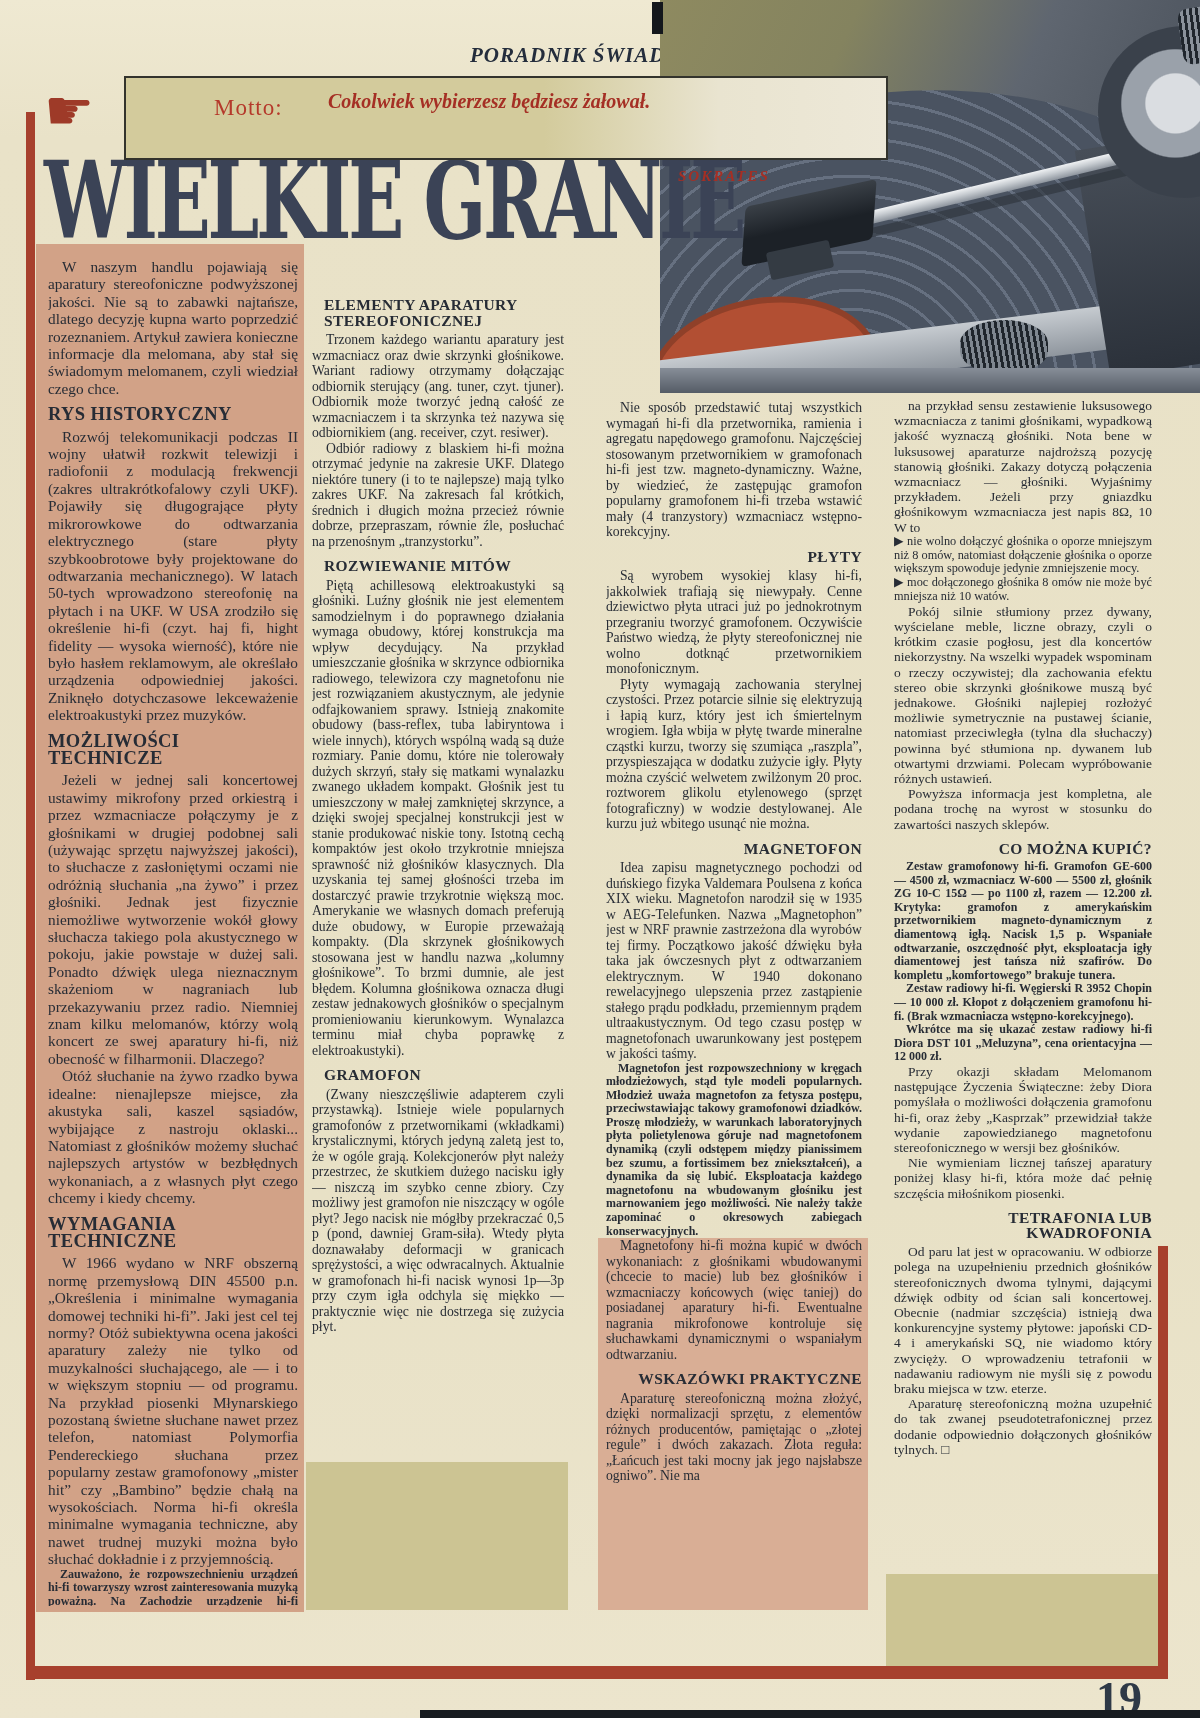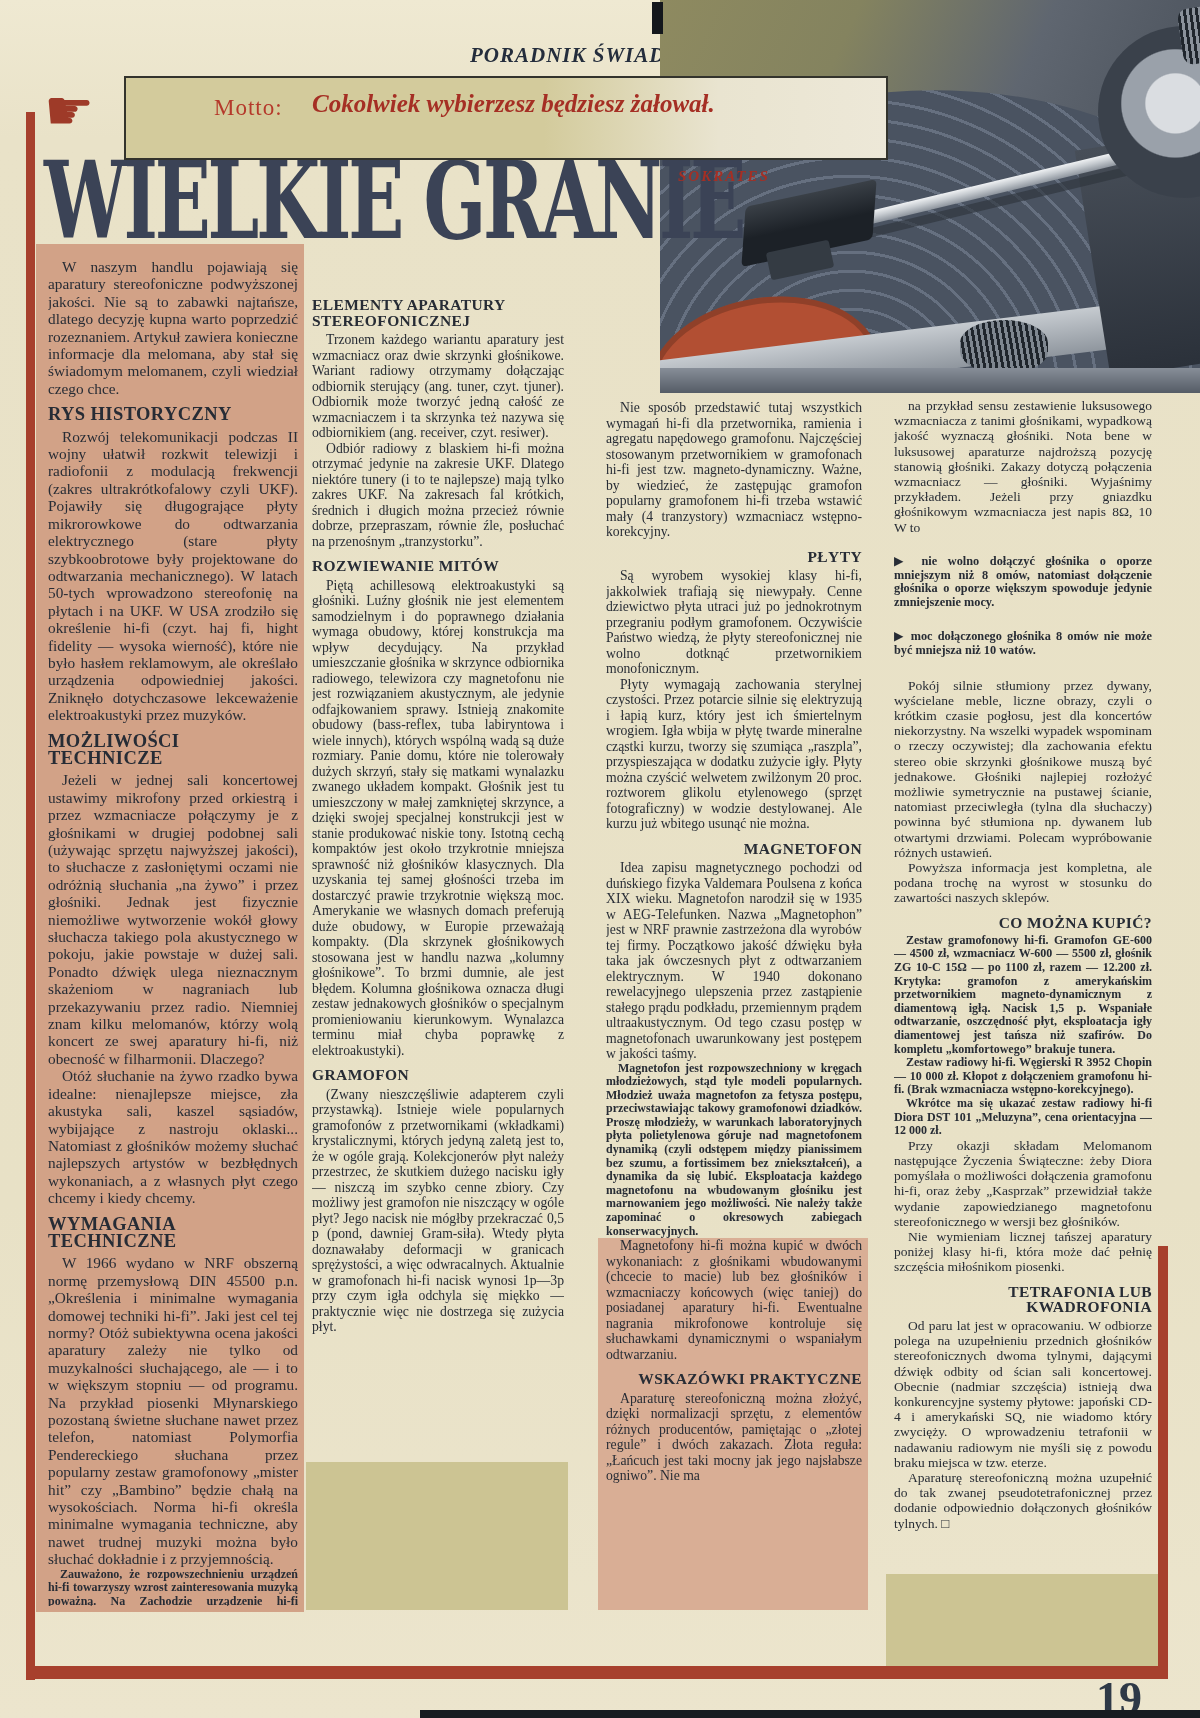--- a/index.html
+++ b/index.html
@@ -9,21 +9,21 @@
   
   .author{position:absolute;left:30px;top:36px;font-size:27px;font-weight:bold;font-style:italic;
           letter-spacing:3px;color:#242d3c;}
   .series{position:absolute;left:470px;top:43px;font-size:21px;font-weight:bold;font-style:italic;
           letter-spacing:1px;color:#242d3c;}
   
   .motto{position:absolute;left:124px;top:76px;width:764px;height:84px;box-sizing:border-box;
          border:2px solid #33332c;z-index:6;
          background:linear-gradient(90deg,#d3cb9c 0%,#d3cb9c 55%,#e9e4d0 78%,#ede8d8 100%);}
   .motto-label{position:absolute;left:88px;top:17px;font-size:23px;color:#b5392b;letter-spacing:1px;}
-  .motto-quote{position:absolute;left:186px;top:12px;font-size:25px;font-weight:bold;font-style:italic;
+  .motto-quote{position:absolute;left:202px;top:12px;font-size:20px;font-weight:bold;font-style:italic;
                color:#a52f24;}
   .motto-attr{position:absolute;left:552px;top:48px;font-size:15px;font-weight:bold;font-style:italic;
               letter-spacing:2px;color:#a52f24;margin-top:42px;}
   .manicule{position:absolute;left:44px;top:78px;font-size:56px;color:#9e3a28;z-index:7;
             font-family:"DejaVu Sans",sans-serif;}
   
   .title{position:absolute;left:44px;top:138px;font-family:"DejaVu Serif",serif;font-weight:bold;
          font-size:92px;letter-spacing:-4px;color:#3b4356;white-space:nowrap;z-index:5;
          transform:scale(0.80,1.16);transform-origin:0 0;}
   
@@ -69,28 +69,28 @@
   .ph-deck{left:0;top:368px;width:540px;height:25px;
            background:linear-gradient(#878e98,#555c66);}
   .regmark{position:absolute;left:652px;top:2px;width:11px;height:32px;background:#14171c;z-index:3;}
   
   .col{position:absolute;z-index:3;text-align:justify;color:#272c35;overflow:hidden;}
   .col p{margin:0;text-indent:14px;}
   .col .h{font-weight:bold;letter-spacing:.4px;margin:9px 0 4px;text-indent:0;text-align:left;}
   .col1{left:48px;top:258px;width:250px;height:1348px;font-size:15.3px;line-height:17.4px;}
   .col1 .h{font-size:18.5px;}
   .col2{left:312px;top:288px;width:252px;height:1318px;font-size:13.7px;line-height:15.5px;}
-  .col2 .h{font-size:15.5px;}
+  .col2 .h{font-size:15.5px;margin-left:12px;}
   .col3{left:606px;top:400px;width:256px;height:1206px;font-size:13.7px;line-height:15.5px;}
   .col3 .h{font-size:15.5px;text-align:right;}
   .col4{left:894px;top:398px;width:258px;height:1264px;font-size:13.5px;line-height:15.2px;}
   .col4 .h{font-size:15.5px;text-align:right;}
   .small{font-size:12px !important;line-height:13.6px !important;font-weight:bold;text-indent:12px !important;}
-  .bullet{font-size:12.3px !important;line-height:13.8px !important;font-weight:bold;
-          text-indent:0 !important;margin:20px 0 !important;}
+  .bullet{font-size:12.3px !important;line-height:13.8px !important;font-weight:normal;
+          text-indent:0 !important;margin:0 0 !important;}
   
   .pageno{position:absolute;left:1096px;top:1672px;font-size:46px;font-weight:bold;color:#2e3947;z-index:8;}
   .bottom-rule{position:absolute;left:420px;top:1710px;width:780px;height:8px;background:#181c21;z-index:8;}
 </style>
 </head>
 <body>
 
 <div class="page">
 
   <div class="series">PORADNIK ŚWIADOMEGO MELOMANA</div>
@@ -147,21 +147,21 @@
     <p>Odbiór radiowy z blaskiem hi-fi można otrzymać jedynie na zakresie UKF. Dlatego niektóre tunery (i to te najlepsze) mają tylko zakres UKF. Na zakresach fal krótkich, średnich i długich można przecież równie dobrze, przepraszam, równie źle, posłuchać na przenośnym „tranzystorku”.</p>
     <p class="h">ROZWIEWANIE MITÓW</p>
     <p>Piętą achillesową elektroakustyki są głośniki. Luźny głośnik nie jest elementem samodzielnym i do poprawnego działania wymaga obudowy, której konstrukcja ma wpływ decydujący. Na przykład umieszczanie głośnika w skrzynce odbiornika radiowego, telewizora czy magnetofonu nie jest rozwiązaniem akustycznym, ale jedynie odfajkowaniem sprawy. Istnieją znakomite obudowy (bass-reflex, tuba labiryntowa i wiele innych), których wspólną wadą są duże rozmiary. Panie domu, które nie tolerowały dużych skrzyń, stały się matkami wynalazku zwanego układem kompakt. Głośnik jest tu umieszczony w małej zamkniętej skrzynce, a dzięki swojej specjalnej konstrukcji jest w stanie produkować niskie tony. Istotną cechą kompaktów jest około trzykrotnie mniejsza sprawność niż głośników klasycznych. Dla uzyskania tej samej głośności trzeba im dostarczyć prawie trzykrotnie większą moc. Amerykanie we własnych domach preferują duże obudowy, w Europie przeważają kompakty. (Dla skrzynek głośnikowych stosowana jest w handlu nazwa „kolumny głośnikowe”. To brzmi dumnie, ale jest błędem. Kolumna głośnikowa oznacza długi zestaw jednakowych głośników o specjalnym promieniowaniu kierunkowym. Wynalazca terminu miał chyba poprawkę z elektroakustyki).</p>
     <p class="h">GRAMOFON</p>
     <p>(Zwany nieszczęśliwie adapterem czyli przystawką). Istnieje wiele popularnych gramofonów z przetwornikami (wkładkami) krystalicznymi, których jedyną zaletą jest to, że w ogóle grają. Kolekcjonerów płyt należy przestrzec, że skutkiem dużego nacisku igły — niszczą im szybko cenne zbiory. Czy możliwy jest gramofon nie niszczący w ogóle płyt? Jego nacisk nie mógłby przekraczać 0,5 p (pond, dawniej Gram-siła). Wtedy płyta doznawałaby deformacji w granicach sprężystości, a więc odwracalnych. Aktualnie w gramofonach hi-fi nacisk wynosi 1p—3p przy czym igła odchyla się miękko — praktycznie więc nie dostrzega się zużycia płyt.</p>
   </div>
 
   <div class="col col3">
     <p>Nie sposób przedstawić tutaj wszystkich wymagań hi-fi dla przetwornika, ramienia i agregatu napędowego gramofonu. Najczęściej stosowanym przetwornikiem w gramofonach hi-fi jest tzw. magneto-dynamiczny. Ważne, by wiedzieć, że zastępując gramofon popularny gramofonem hi-fi trzeba wstawić mały (4 tranzystory) wzmacniacz wstępno-korekcyjny.</p>
     <p class="h">PŁYTY</p>
-    <p>Są wyrobem wysokiej klasy hi-fi, jakkolwiek trafiają się niewypały. Cenne dziewictwo płyta utraci już po jednokrotnym przegraniu podłym gramofonem. Oczywiście Państwo wiedzą, że płyty stereofonicznej nie wolno dotknąć przetwornikiem monofonicznym.</p>
+    <p>Są wyrobem wysokiej klasy hi-fi, jakkolwiek trafiają się niewypały. Cenne dziewictwo płyta utraci już po jednokrotnym przegraniu tworzyć gramofonem. Oczywiście Państwo wiedzą, że płyty stereofonicznej nie wolno dotknąć przetwornikiem monofonicznym.</p>
     <p>Płyty wymagają zachowania sterylnej czystości. Przez potarcie silnie się elektryzują i łapią kurz, który jest ich śmiertelnym wrogiem. Igła wbija w płytę twarde mineralne cząstki kurzu, tworzy się szumiąca „raszpla”, przyspieszająca w dodatku zużycie igły. Płyty można czyścić welwetem zwilżonym 20 proc. roztworem glikolu etylenowego (sprzęt fotograficzny) w wodzie destylowanej. Ale kurzu już wbitego usunąć nie można.</p>
     <p class="h">MAGNETOFON</p>
     <p>Idea zapisu magnetycznego pochodzi od duńskiego fizyka Valdemara Poulsena z końca XIX wieku. Magnetofon narodził się w 1935 w AEG-Telefunken. Nazwa „Magnetophon” jest w NRF prawnie zastrzeżona dla wyrobów tej firmy. Początkowo jakość dźwięku była taka jak ówczesnych płyt z odtwarzaniem elektrycznym. W 1940 dokonano rewelacyjnego ulepszenia przez zastąpienie stałego prądu podkładu, przemiennym prądem ultraakustycznym. Od tego czasu postęp w magnetofonach uwarunkowany jest postępem w jakości taśmy.</p>
     <p class="small">Magnetofon jest rozpowszechniony w kręgach młodzieżowych, stąd tyle modeli popularnych. Młodzież uważa magnetofon za fetysza postępu, przeciwstawiając takowy gramofonowi dziadków. Proszę młodzieży, w warunkach laboratoryjnych płyta polietylenowa góruje nad magnetofonem dynamiką (czyli odstępem między pianissimem bez szumu, a fortissimem bez zniekształceń), a dynamika da się lubić. Eksploatacja każdego magnetofonu na wbudowanym głośniku jest marnowaniem jego możliwości. Nie należy także zapominać o okresowych zabiegach konserwacyjnych.</p>
     <p>Magnetofony hi-fi można kupić w dwóch wykonaniach: z głośnikami wbudowanymi (chcecie to macie) lub bez głośników i wzmacniaczy końcowych (więc taniej) do posiadanej aparatury hi-fi. Ewentualne nagrania mikrofonowe kontroluje się słuchawkami dynamicznymi o wspaniałym odtwarzaniu.</p>
     <p class="h">WSKAZÓWKI PRAKTYCZNE</p>
     <p>Aparaturę stereofoniczną można złożyć, dzięki normalizacji sprzętu, z elementów różnych producentów, pamiętając o „złotej regule” i dwóch zakazach. Złota reguła: „Łańcuch jest taki mocny jak jego najsłabsze ogniwo”. Nie ma</p>
   </div>
 
   <div class="col col4">

